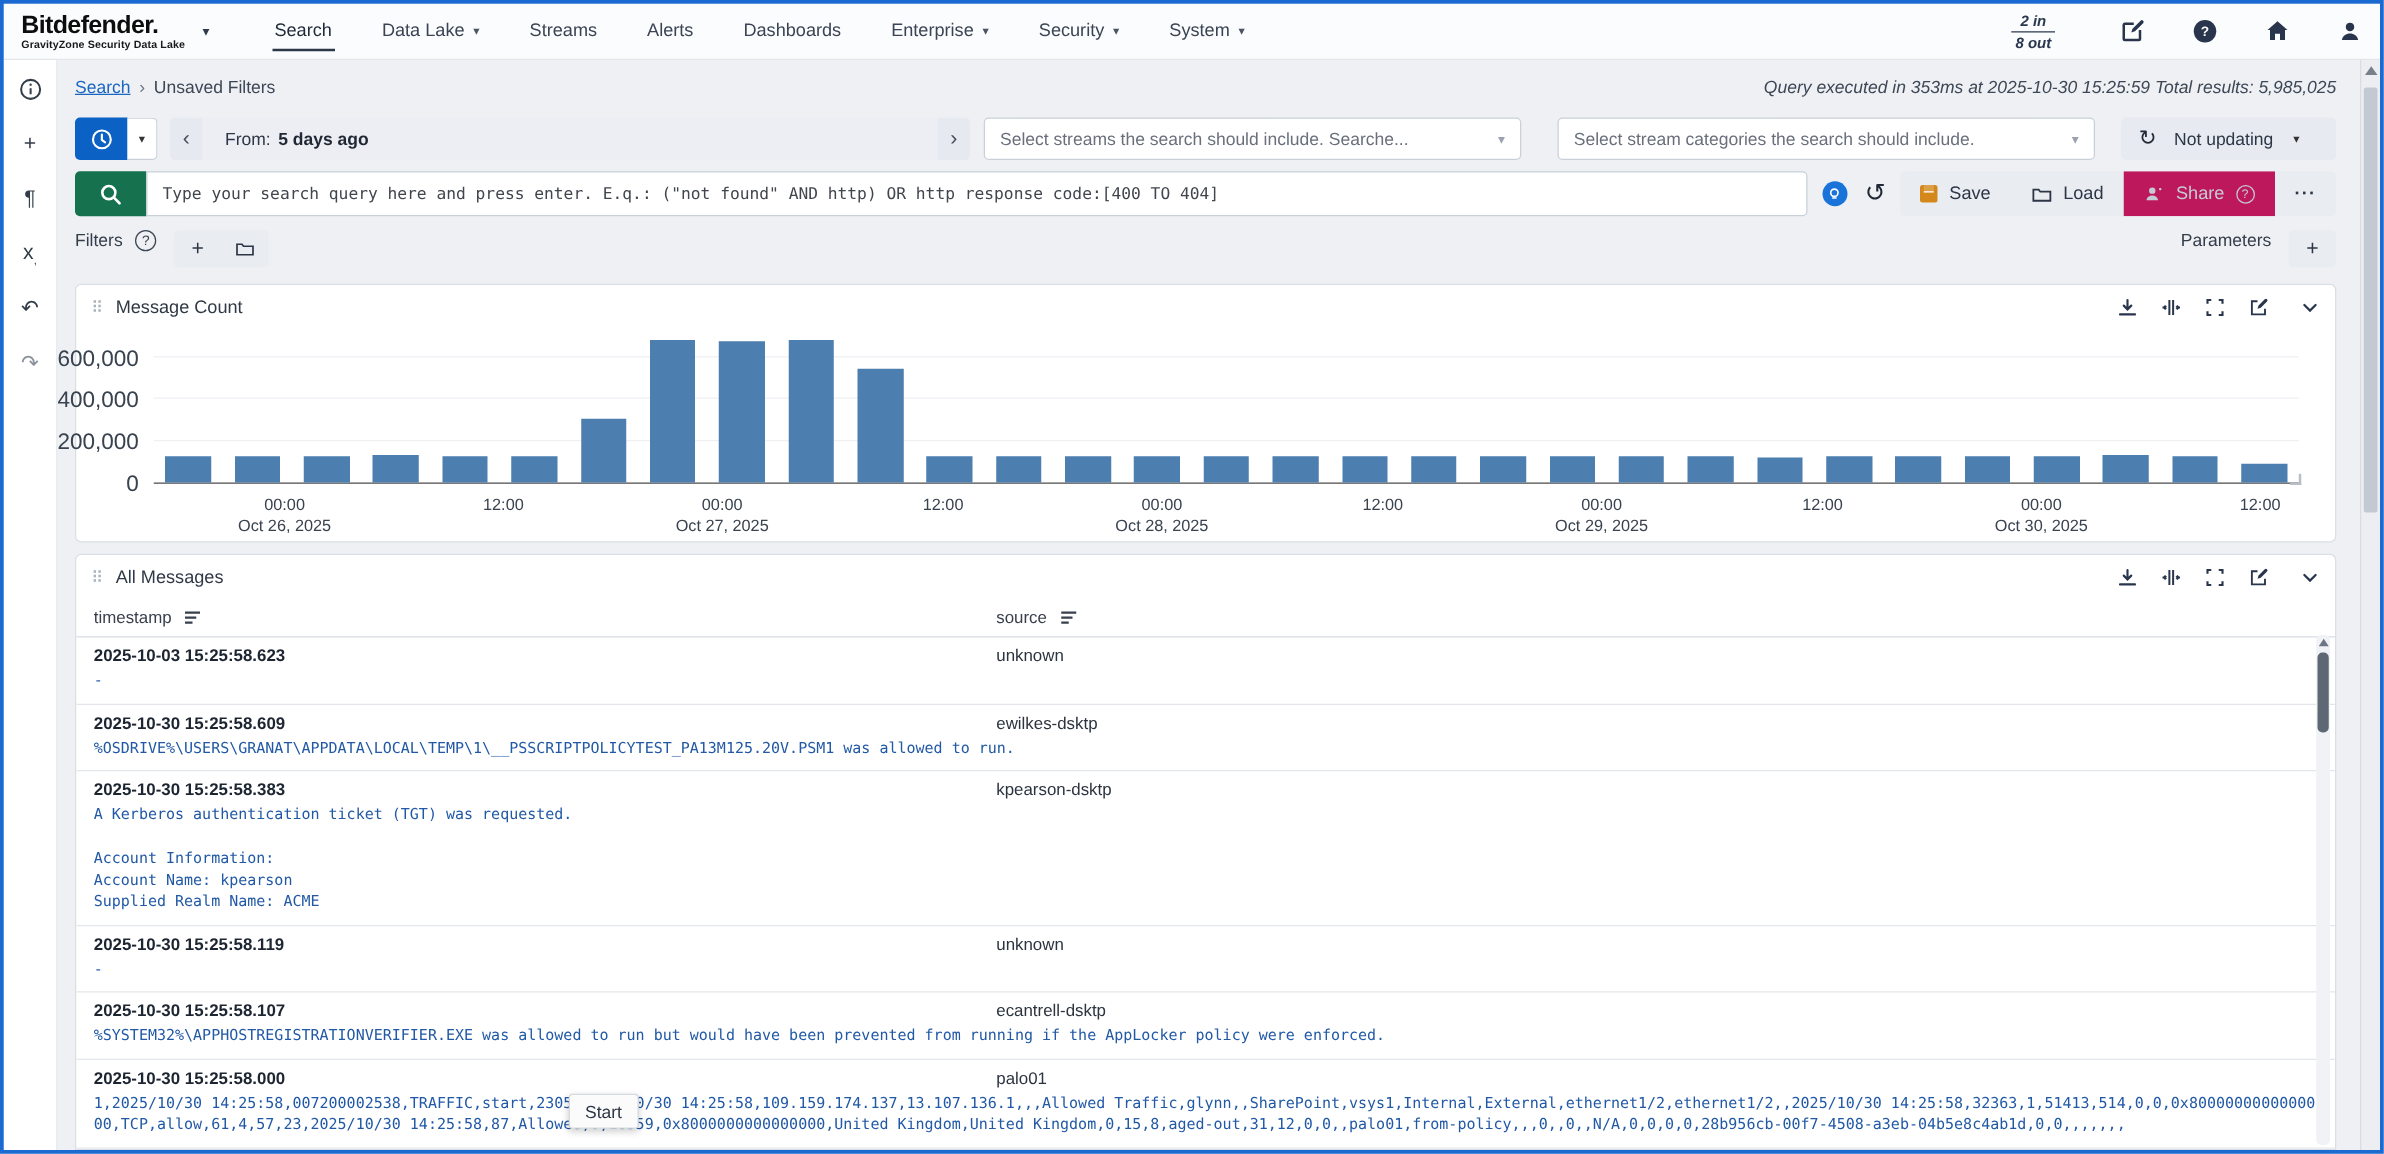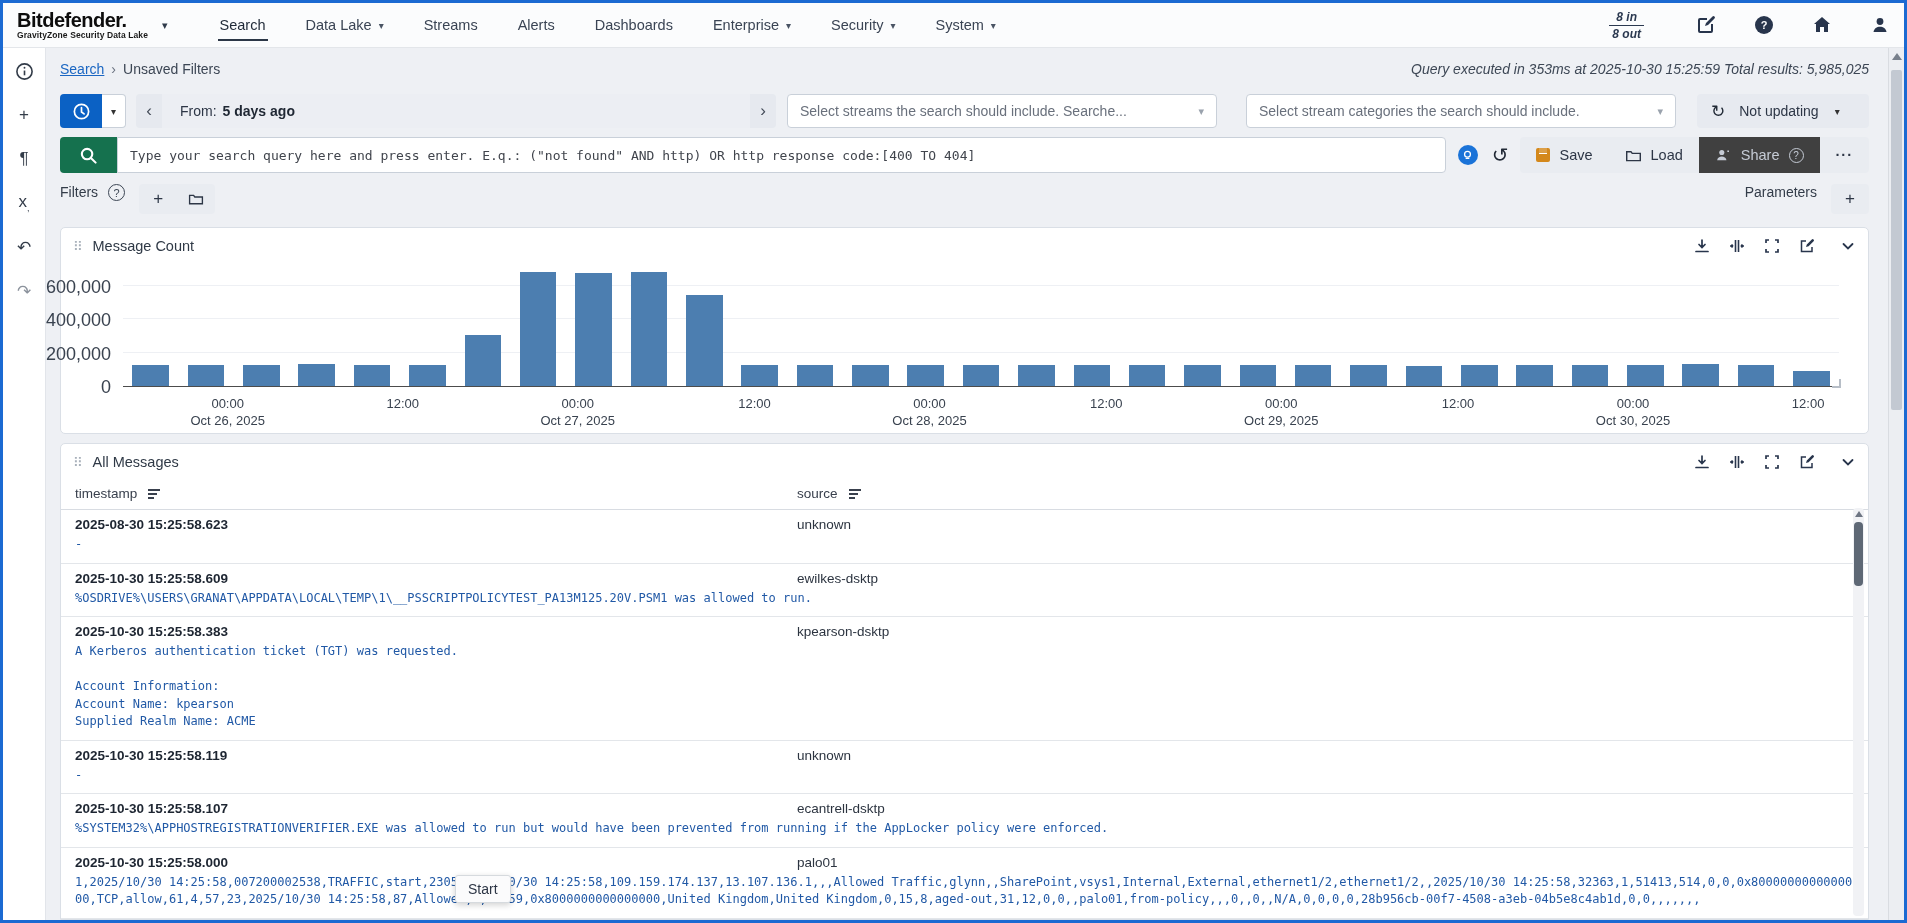--- a/index.html
+++ b/index.html
@@ -79,21 +79,21 @@
   .sq-icons { display:flex; align-items:center; gap:14px; padding:0 12px; }
   .assist-icon { width:20px; height:20px; border-radius:50%; background:#1a73d8; display:flex;
     align-items:center; justify-content:center; cursor:pointer; }
   .history-icon { font-size:20px; color:#222a36; cursor:pointer; line-height:20px; }
   .action-group { display:flex; align-items:stretch; background:#e9ecf1; border-radius:4px;
     overflow:hidden; }
   .act-btn { display:flex; align-items:center; gap:9px; padding:0 16px; color:#2d3646;
     cursor:pointer; font-size:14.5px;justify-content:center; }
   .act-btn .floppy { width:14px; height:14px; background:#d4881b; border-radius:2px; position:relative; }
   .act-btn .floppy::after { content:""; position:absolute; left:3px; top:0; width:8px; height:5px; background:#fff3; border-bottom:1px solid #fff; }
-  .act-btn.share { background:#404040; color:#c5cbd5; cursor:default; }
+  .act-btn.share { background:#be185d; color:#c5cbd5; cursor:default; }
   .act-btn.share .qmark { width:15px; height:15px; border:1.5px solid #c5cbd5; border-radius:50%;
     font-size:10px; display:flex; align-items:center; justify-content:center; }
   .act-btn.more { font-weight:700; letter-spacing:1px; color:#2d3646; }
   
   .row-filters { margin-top:11px; height:30px; display:flex; }
   .filters-label, .params-label { color:#333c49; }
   .help-circle { width:17px; height:17px; border:1.5px solid #3c4654; border-radius:50%;
     display:flex; align-items:center; justify-content:center; font-size:11px; color:#3c4654;
     margin:0 14px 0 10px; cursor:pointer; }
   .mini-group { display:flex; background:#e9ecf1; border-radius:4px; overflow:hidden; }
@@ -191,21 +191,21 @@
         <span>Security</span>
         <span class="caret">▾</span>
       </div>
       <div class="nav-item">
         <span>System</span>
         <span class="caret">▾</span>
       </div>
     </nav>
   <div class="nav-right">
     <div class="throughput">
-      <div class="tp-in">8 in</div>
+      <div class="tp-in">2 in</div>
       <div class="tp-out">8 out</div>
     </div>
     <span class="nav-icon">
       <svg viewBox="0 0 20 20" fill="currentColor">
           <path d="M2 5a2 2 0 0 1 2-2h7v2H4v11h11v-7h2v7a2 2 0 0 1-2 2H4a2 2 0 0 1-2-2V5z"></path>
           <path d="M9 11l1-3 6.5-6.5a1.4 1.4 0 0 1 2 2L12 10l-3 1z"></path>
         </svg>
     </span>
     <span class="nav-icon">
       <svg viewBox="0 0 20 20" fill="currentColor">
@@ -554,21 +554,21 @@
         <svg class="sort-icon" viewBox="0 0 14 12" width="14" height="12" stroke="#39404d" stroke-width="1.8">
             <line x1="1" y1="2" x2="13" y2="2"></line>
             <line x1="1" y1="6" x2="10" y2="6"></line>
             <line x1="1" y1="10" x2="7" y2="10"></line>
           </svg>
       </span>
     </div>
     <div class="msg-rows" id="msg-rows">
         <div class="msg-row">
           <div class="msg-head">
-            <div class="msg-ts">2025-08-30 15:25:58.623</div>
+            <div class="msg-ts">2025-10-03 15:25:58.623</div>
             <div class="msg-src">unknown</div>
           </div>
           <div class="msg-text">-</div>
         </div>
         <div class="msg-row">
           <div class="msg-head">
             <div class="msg-ts">2025-10-30 15:25:58.609</div>
             <div class="msg-src">ewilkes-dsktp</div>
           </div>
           <div class="msg-text">%OSDRIVE%\USERS\GRANAT\APPDATA\LOCAL\TEMP\1\__PSSCRIPTPOLICYTEST_PA13M125.20V.PSM1 was allowed to run.</div>

